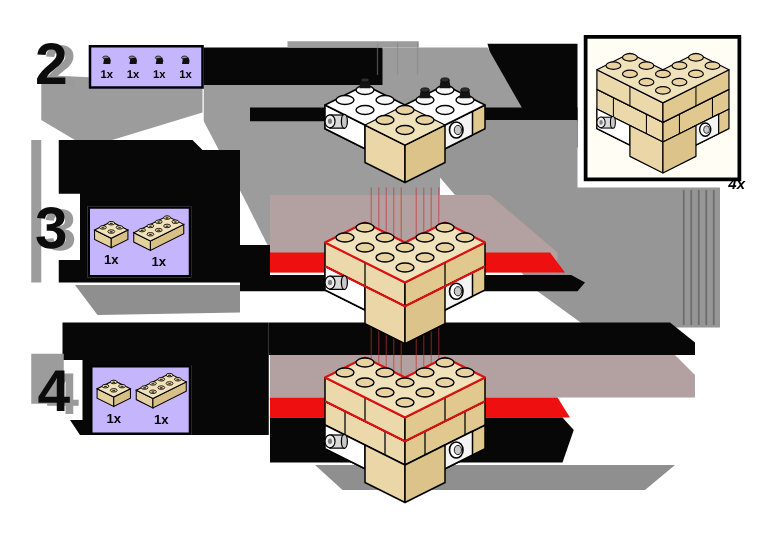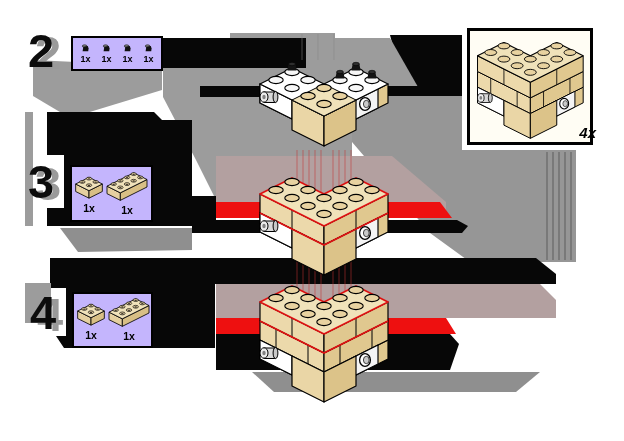--- a/index.html
+++ b/index.html
@@ -20,22 +20,22 @@
   .pcount{font-weight:bold;color:#000;}
   #pbox2 .pcount{font-size:9px;margin-top:1px;}
   #pbox3 .pcount,#pbox4 .pcount{font-size:10.5px;margin-top:2px;}
   .asm{position:absolute;}
   #asm2{left:256px;top:60px;width:140px;height:88px;}
   #asm3{left:256px;top:170px;width:140px;height:107px;}
   #asm4{left:256px;top:278px;width:140px;height:126px;}
   .callout{position:absolute;left:467px;top:28px;width:126px;height:117px;box-sizing:border-box;
            background:#fffdf4;border:3px solid #000;}
   .callout svg{position:absolute;left:4px;top:5px;}
-  .repeat{position:absolute;left:560px;top:124px;width:36px;text-align:right;
-          font-weight:900;font-style:italic;font-size:15px;color:#000;}
+  .repeat{position:absolute;left:560px;top:140px;width:36px;text-align:right;
+          font-weight:900;font-style:italic;font-size:12px;color:#000;}
 </style>
 </head>
 <body>
 
 <div class="page">
 
   <svg class="bg" viewBox="0 0 624 441">
 
     <polygon points="162,38 306,38 314,68 162,68" fill="#070707"></polygon>
     <polygon points="390,35 462,35 462,118 412,118" fill="#070707"></polygon>

